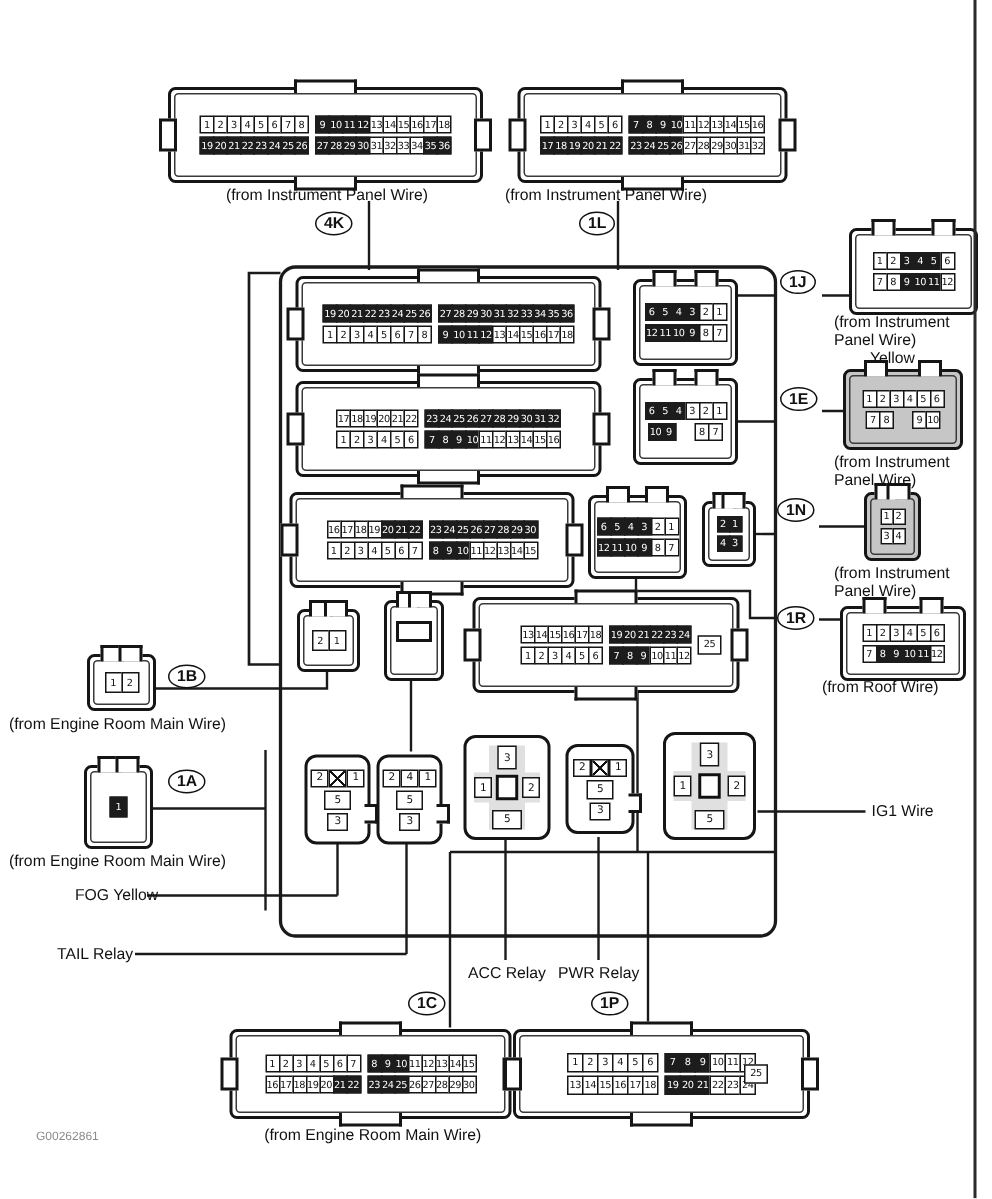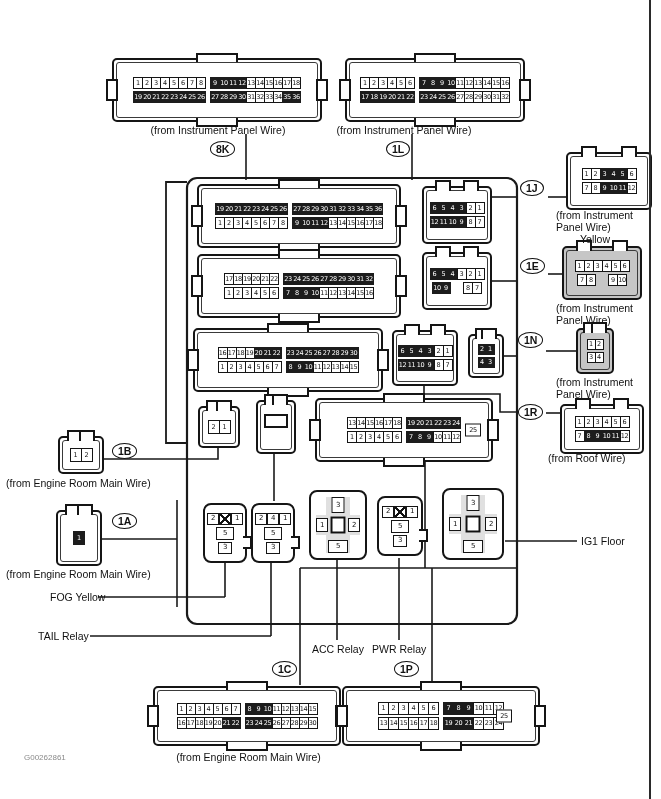--- a/index.html
+++ b/index.html
@@ -800,23 +800,23 @@
   <div class="lbl wrap" style="left:556px;top:377px;width:104px;">(from Instrument Panel Wire)</div>
   <div class="lbl" style="left:548px;top:452px;">(from Roof Wire)</div>
   <div class="lbl" style="left:6px;top:477px;">(from Engine Room Main Wire)</div>
   <div class="lbl" style="left:6px;top:568px;">(from Engine Room Main Wire)</div>
   <div class="lbl c" style="left:156px;top:751px;width:185px;">(from Engine Room Main Wire)</div>
 
   <div class="lbl" style="left:50px;top:591px;">FOG Yellow</div>
   <div class="lbl" style="left:38px;top:630px;">TAIL Relay</div>
   <div class="lbl" style="left:312px;top:643px;">ACC Relay</div>
   <div class="lbl" style="left:372px;top:643px;">PWR Relay</div>
-  <div class="lbl" style="left:581px;top:535px;">IG1 Floor</div>
+  <div class="lbl" style="left:581px;top:535px;">IG1 Wire</div>
 
-  <span class="ref" style="left:210px;top:141px;">8K</span>
+  <span class="ref" style="left:210px;top:141px;">4K</span>
   <span class="ref" style="left:386px;top:141px;">1L</span>
   <span class="ref" style="left:520px;top:180px;">1J</span>
   <span class="ref" style="left:520px;top:258px;">1E</span>
   <span class="ref" style="left:518px;top:332px;">1N</span>
   <span class="ref" style="left:518px;top:404px;">1R</span>
   <span class="ref" style="left:112px;top:443px;">1B</span>
   <span class="ref" style="left:112px;top:513px;">1A</span>
   <span class="ref" style="left:272px;top:661px;">1C</span>
   <span class="ref" style="left:394px;top:661px;">1P</span>
 

